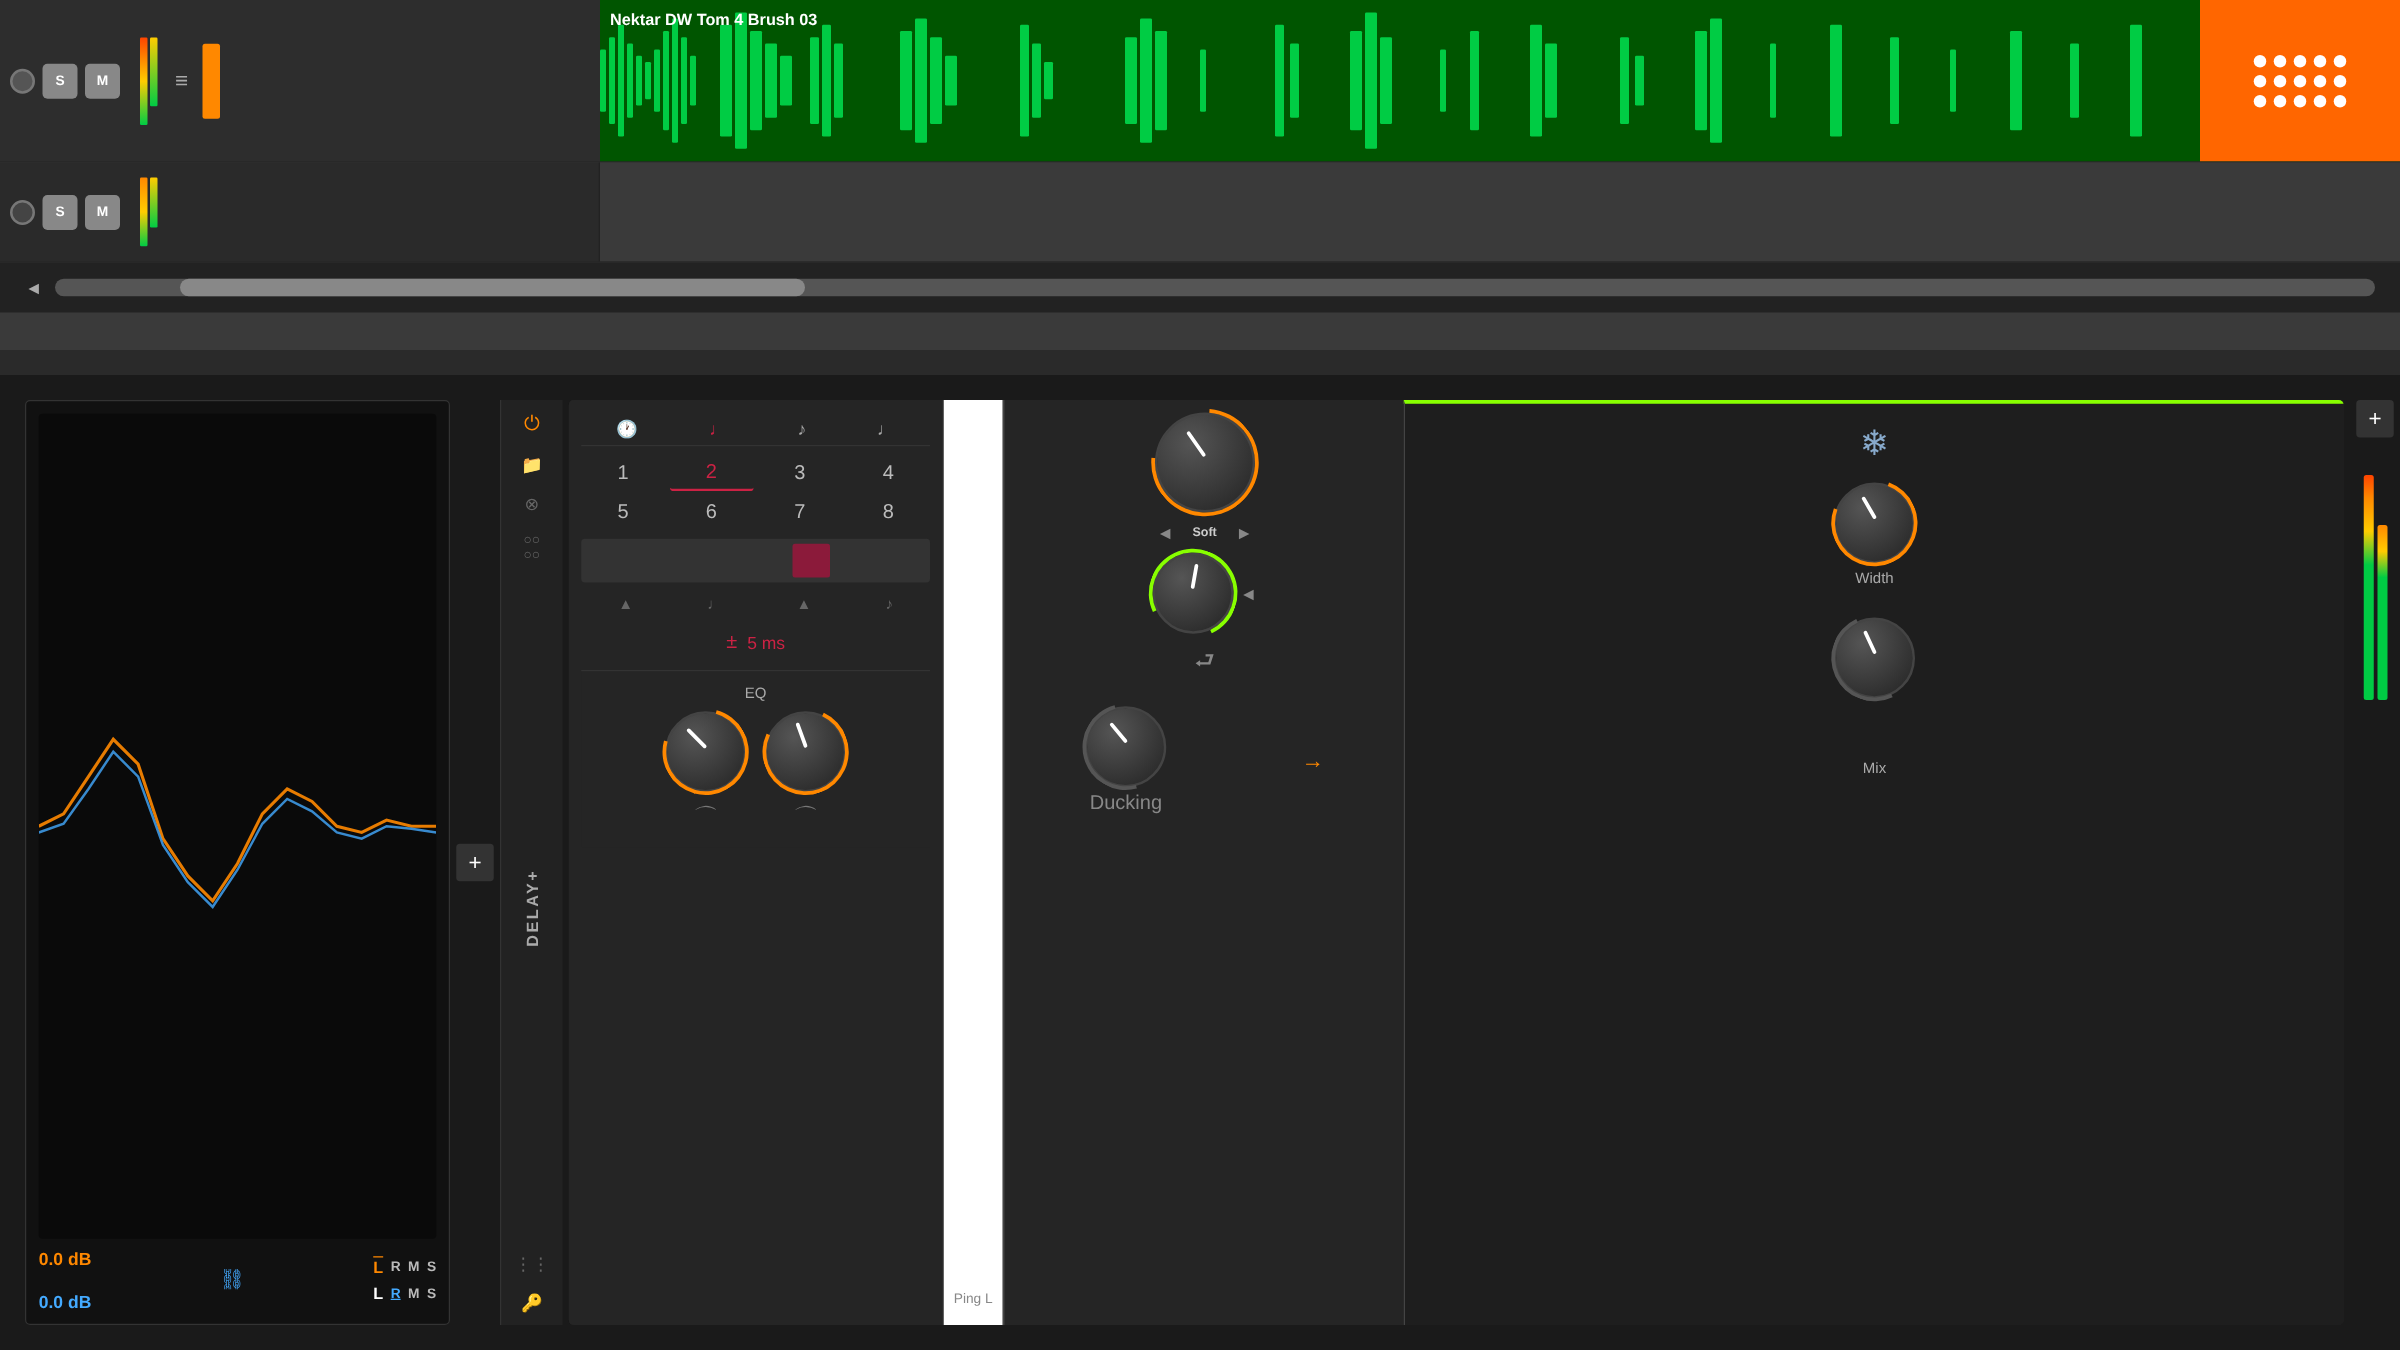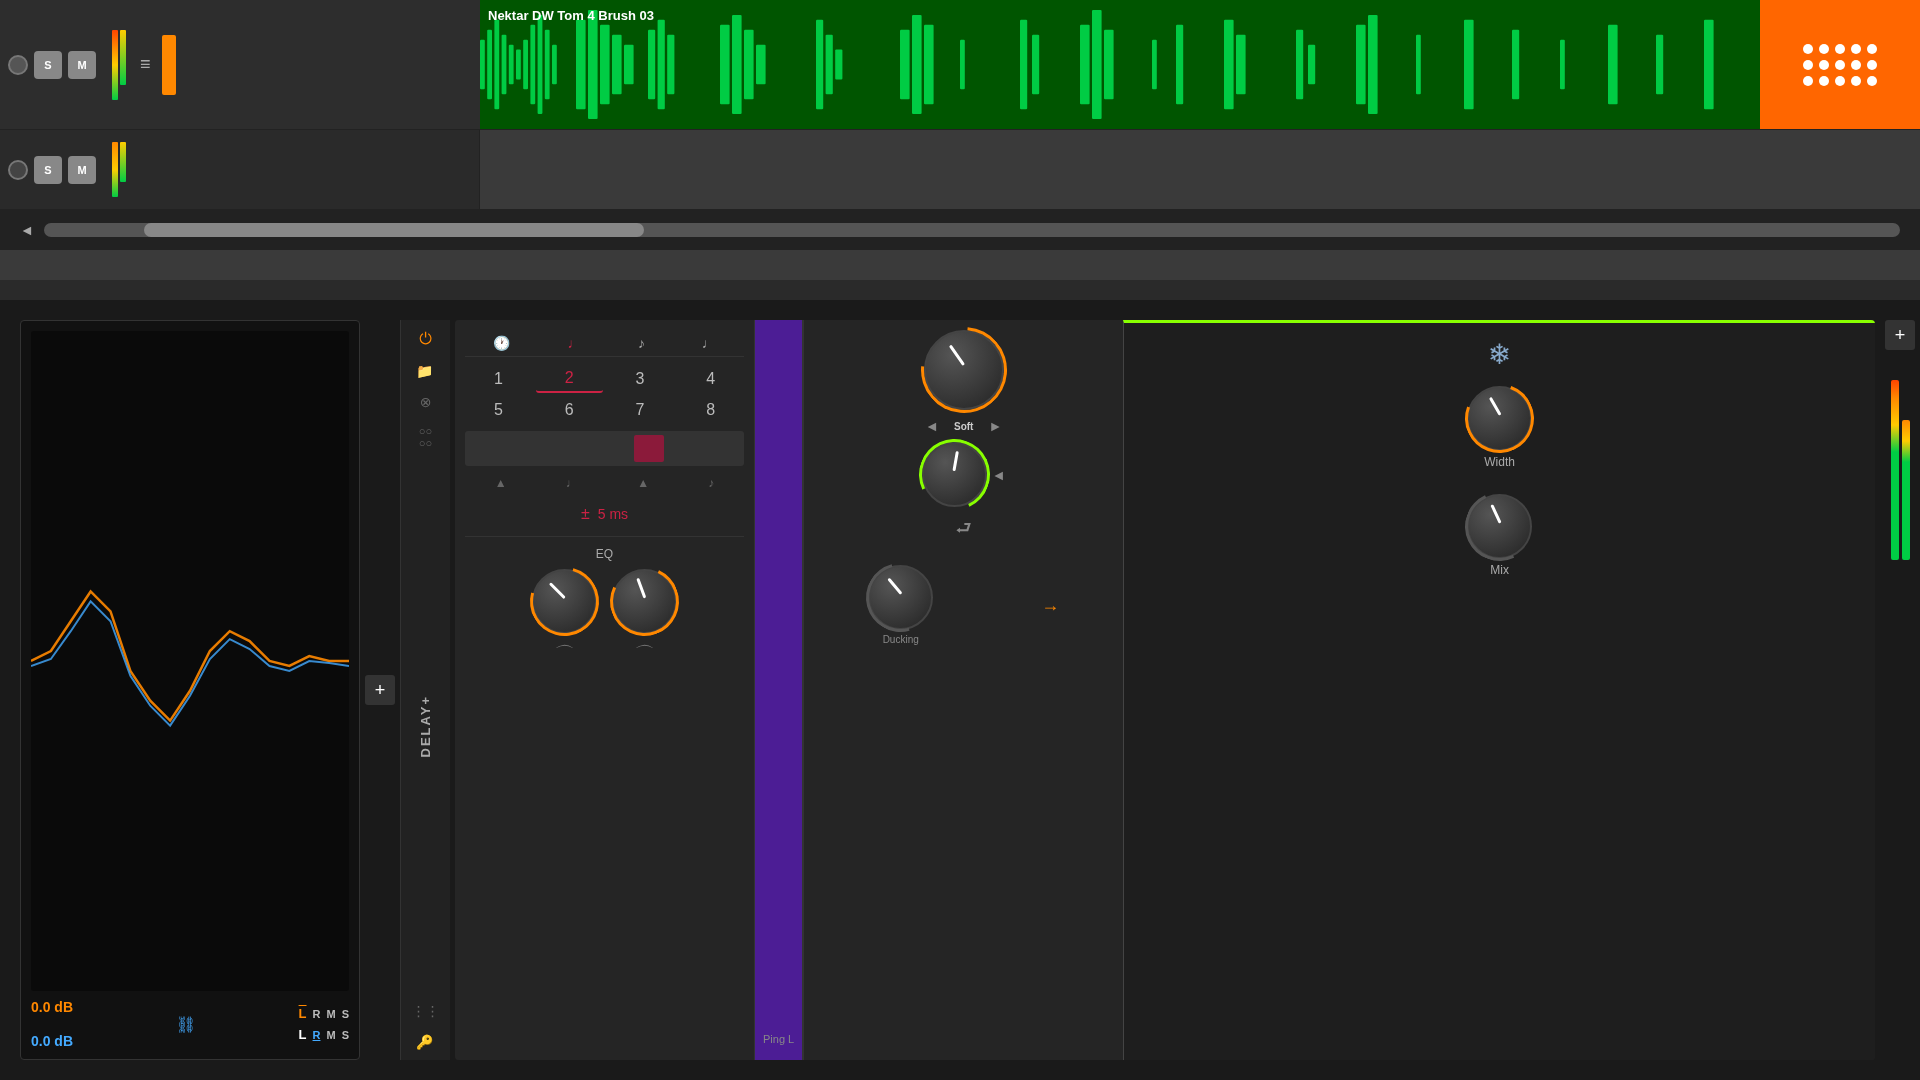--- a/index.html
+++ b/index.html
@@ -350,21 +350,21 @@
 
     .knob-container {
       display: flex;
       flex-direction: column;
       align-items: center;
       gap: 4px;
     }
 
     .knob-label {
       color: #888;
-      font-size: 10px;
+      font-size: 16px;
     }
 
     .knob-large {
       width: 80px;
       height: 80px;
       background: radial-gradient(circle at 35% 30%, #555, #222);
       border: 2px solid #444;
       border-radius: 50%;
       position: relative;
       cursor: pointer;
@@ -712,21 +712,21 @@
             <div class="knob-medium" style="position:relative;">
               <div style="position:absolute;inset:-4px;border-radius:50%;border:3px solid transparent;border-left-color:#ff8800;border-bottom-color:#ff8800;border-right-color:#ff8800;transform:rotate(-20deg);"></div>
               <div style="position:absolute;width:3px;height:35%;background:#fff;left:50%;top:10%;transform:translateX(-50%) rotate(-20deg);transform-origin:bottom center;border-radius:2px;"></div>
             </div>
             <div style="font-size:20px;color:#777;margin-top:3px;">⌒</div>
           </div>
         </div>
       </div>
     </div>
 
-    <div style="display:flex;flex-direction:column;justify-content:flex-end;padding:0 8px 15px;background:#4c1d95;border-right:1px solid #333;">
+    <div style="display:flex;flex-direction:column;justify-content:flex-end;padding:0 8px 15px;background:#ffffff;border-right:1px solid #333;">
       <div class="ping-label">Ping L</div>
     </div>
 
     <div class="right-panel">
 
       <div class="soft-section">
         <div style="position:relative;display:inline-block;">
           <div class="knob-large" style="position:relative;">
             <div style="position:absolute;inset:-5px;border-radius:50%;border:3px solid transparent;border-left-color:#ff8800;border-bottom-color:#ff8800;border-right-color:#ff8800;transform:rotate(-40deg);"></div>
             <div style="position:absolute;width:3px;height:32%;background:#fff;left:50%;top:12%;transform:translateX(-50%) rotate(-35deg);transform-origin:bottom center;border-radius:2px;"></div>
@@ -781,21 +781,21 @@
         <div class="width-label">Width</div>
       </div>
 
       <div class="knob-container" style="align-items:center;margin-top:15px;">
         <div style="position:relative;display:inline-block;">
           <div class="knob-medium" style="position:relative;">
             <div style="position:absolute;inset:-4px;border-radius:50%;border:3px solid transparent;border-bottom-color:#555;border-left-color:#555;transform:rotate(20deg);"></div>
             <div style="position:absolute;width:3px;height:32%;background:#fff;left:50%;top:12%;transform:translateX(-50%) rotate(-25deg);transform-origin:bottom center;border-radius:2px;"></div>
           </div>
         </div>
-        <div class="mix-label" style="color:#aaa;font-size:12px;">Mix</div>
+        <div class="mix-label" style="color:#aaa;font-size:12px;margin-top:44px;">Mix</div>
       </div>
     </div>
 
   </div>
 
   <div style="display:flex;flex-direction:column;align-items:center;margin:20px 5px;gap:10px;">
     <button class="add-btn">+</button>
 
     <div style="display:flex;gap:3px;height:200px;align-items:flex-end;">
       <div style="width:8px;height:180px;background:linear-gradient(to top,#00cc44 0%,#00cc44 60%,#ffcc00 75%,#ff8800 90%,#ff4400 100%);border-radius:2px;"></div>

